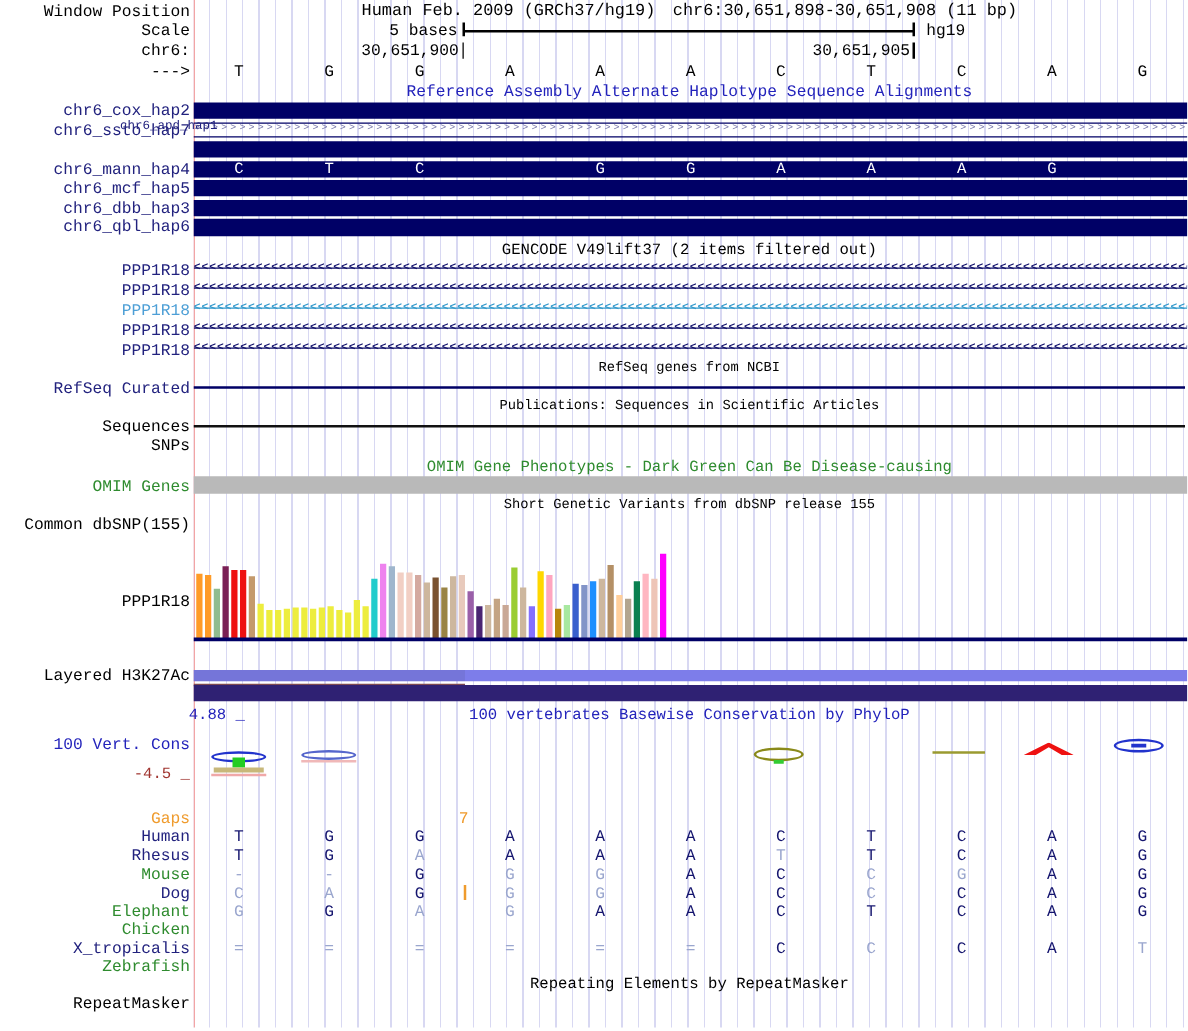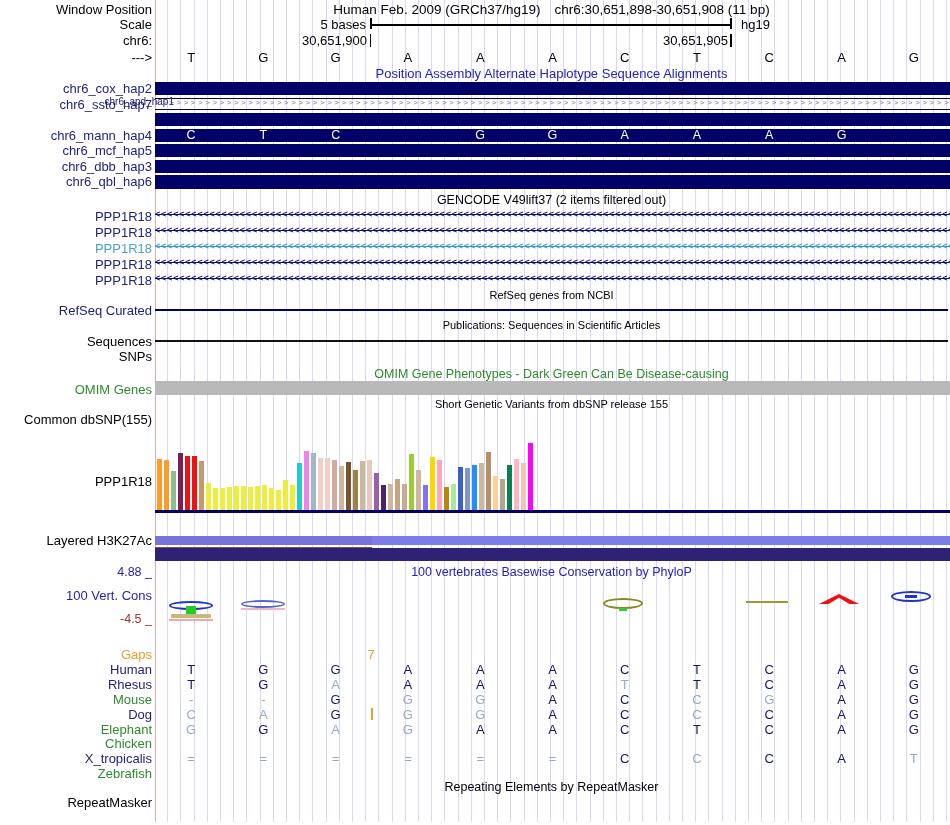--- a/index.html
+++ b/index.html
@@ -1,17 +1,17 @@
 <!DOCTYPE html>
 <html><head>
 <meta charset="utf-8">
 <style>
   html,body{margin:0;padding:0;background:#fff;}
   #canvas{position:relative;width:950px;height:825px;background:#fff;overflow:hidden;
-          font-family:Liberation Sans, sans-serif;color:#000;}
+          font-family:Liberation Mono, monospace;color:#000;}
   .abs{position:absolute;}
   .grid{left:155px;top:0;width:795px;height:822px;
         background:repeating-linear-gradient(to right,transparent 0,transparent 12.2px,#d8d8f2 12.2px,#d8d8f2 13.2px);}
   .redline{left:155px;top:0;width:1px;height:822px;background:#f2a5a5;}
   .lbl{left:0;width:152px;text-align:right;font-size:13px;white-space:nowrap;}
   .ctitle{left:155px;width:793px;text-align:center;white-space:nowrap;font-size:12.5px;}
   .small{font-size:11px;}
   .navytxt{color:#22227e;}
   .bluetitle{color:#2323bb;}
   .greentxt{color:#2e8b2e;}
@@ -47,21 +47,21 @@
 
   <div class="abs lbl" style="top:33px;">chr6:</div>
   <div class="abs" style="top:33px;left:240px;width:127px;text-align:right;font-size:13px;">30,651,900</div>
   <div class="abs tick" style="top:34px;left:369.5px;height:13px;"></div>
   <div class="abs" style="top:33px;left:601px;width:127px;text-align:right;font-size:13px;">30,651,905</div>
   <div class="abs tick" style="top:34px;left:730px;height:13px;"></div>
 
   <div class="abs lbl" style="top:50px;">---&gt;</div>
   <div id="seq-row"></div>
 
-  <div class="abs ctitle bluetitle" style="top:66px;font-size:13px;">Position Assembly Alternate Haplotype Sequence Alignments</div>
+  <div class="abs ctitle bluetitle" style="top:66px;font-size:13px;">Reference Assembly Alternate Haplotype Sequence Alignments</div>
   <div id="hap-area"></div>
 
   <div class="abs ctitle" style="top:193px;">GENCODE V49lift37 (2 items filtered out)</div>
   <div id="gencode-area"></div>
 
   <div class="abs ctitle small" style="top:289px;">RefSeq genes from NCBI</div>
   <div class="abs lbl navytxt" style="top:303px;">RefSeq Curated</div>
   <div class="abs hline" style="top:309px;height:2px;background:#000066;"></div>
 
   <div class="abs ctitle small" style="top:319px;">Publications: Sequences in Scientific Articles</div>
@@ -134,21 +134,21 @@
       <div style="position: absolute; left: 528px; top: 443px; width: 5px; height: 68px; background: rgb(255, 0, 255);"></div>
     </div>
   <div class="abs navybar" style="top:510px;height:3px;"></div>
 
   <div class="abs lbl" style="top:533px;">Layered H3K27Ac</div>
   <div class="abs" style="top:536px;left:155px;width:795px;height:9px;background:#7d7dea;"></div>
   <div class="abs" style="top:536px;left:155px;width:217px;height:9px;background:rgba(70,70,110,0.14);"></div>
   <div class="abs" style="top:547px;left:155px;width:217px;height:1.5px;background:#7d4a52;"></div>
   <div class="abs" style="top:548px;left:155px;width:795px;height:13px;background:#2f2173;"></div>
 
-  <div class="abs lbl bluetitle" style="top:565px;font-size:12.5px;">4.88 _</div>
+  <div class="abs lbl bluetitle" style="top:565px;font-size:12.5px;margin-left:44px;">4.88 _</div>
   <div class="abs ctitle bluetitle" style="top:565px;">100 vertebrates Basewise Conservation by PhyloP</div>
   <div class="abs lbl bluetitle" style="top:588px;">100 Vert. Cons</div>
   <div class="abs lbl" style="top:612px;font-size:12.5px;color:#a0342f;">-4.5 _</div>
   <div id="cons-glyphs"></div>
 
   <div class="abs lbl orangetxt" style="top:647px;">Gaps</div>
   <div class="abs orangetxt" style="top:647px;left:356px;width:30px;text-align:center;font-size:13px;">7</div>
   <div id="multiz-rows"></div>
 
   <div class="abs ctitle" style="top:780px;">Repeating Elements by RepeatMasker</div>

